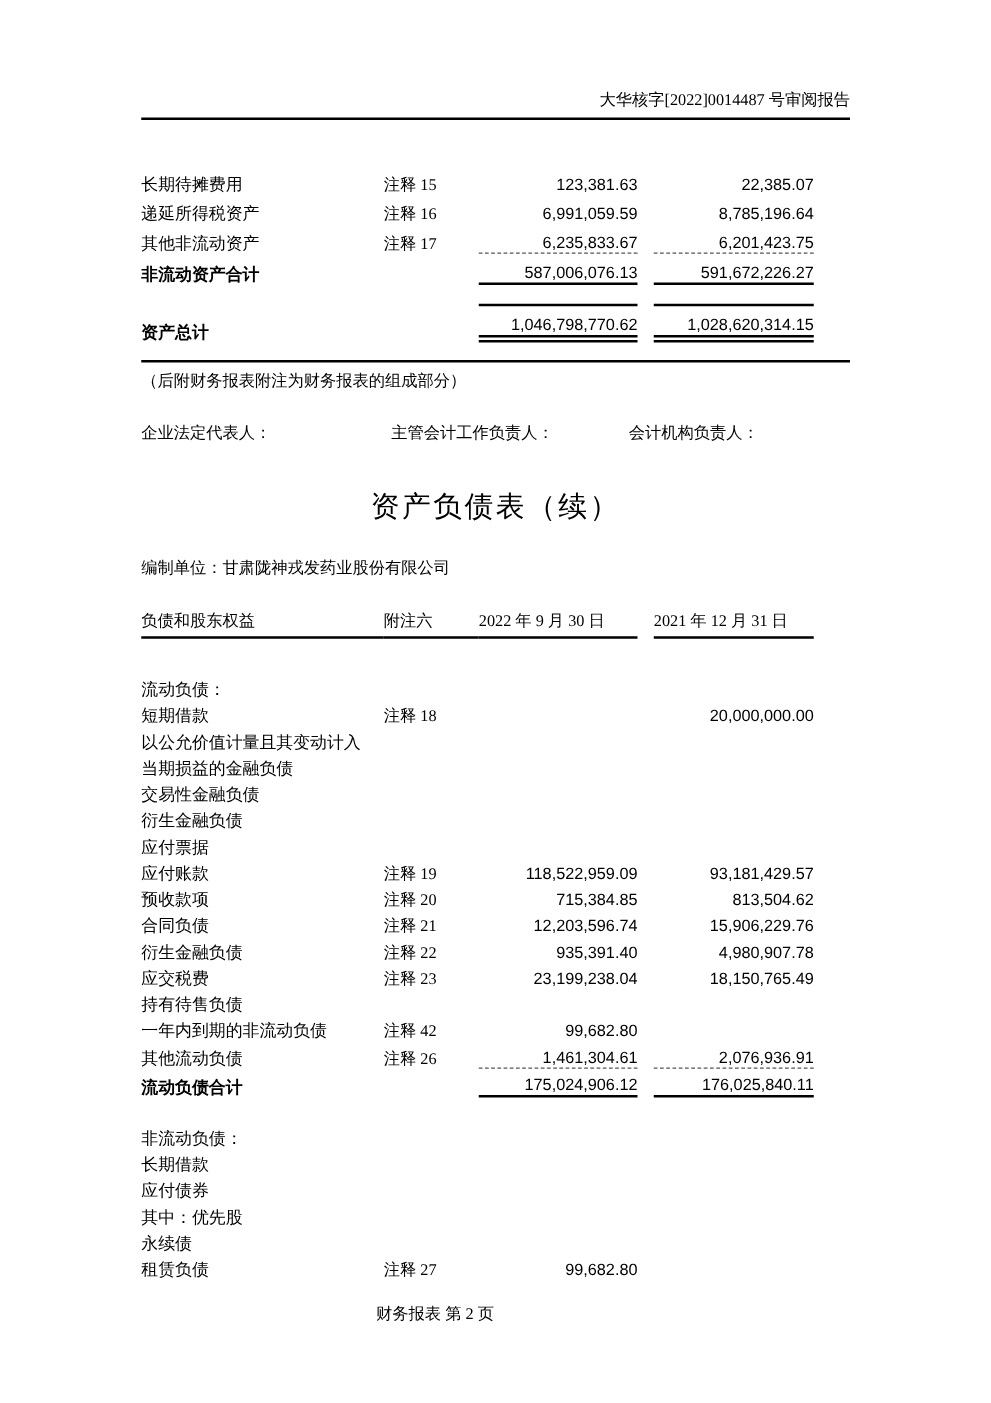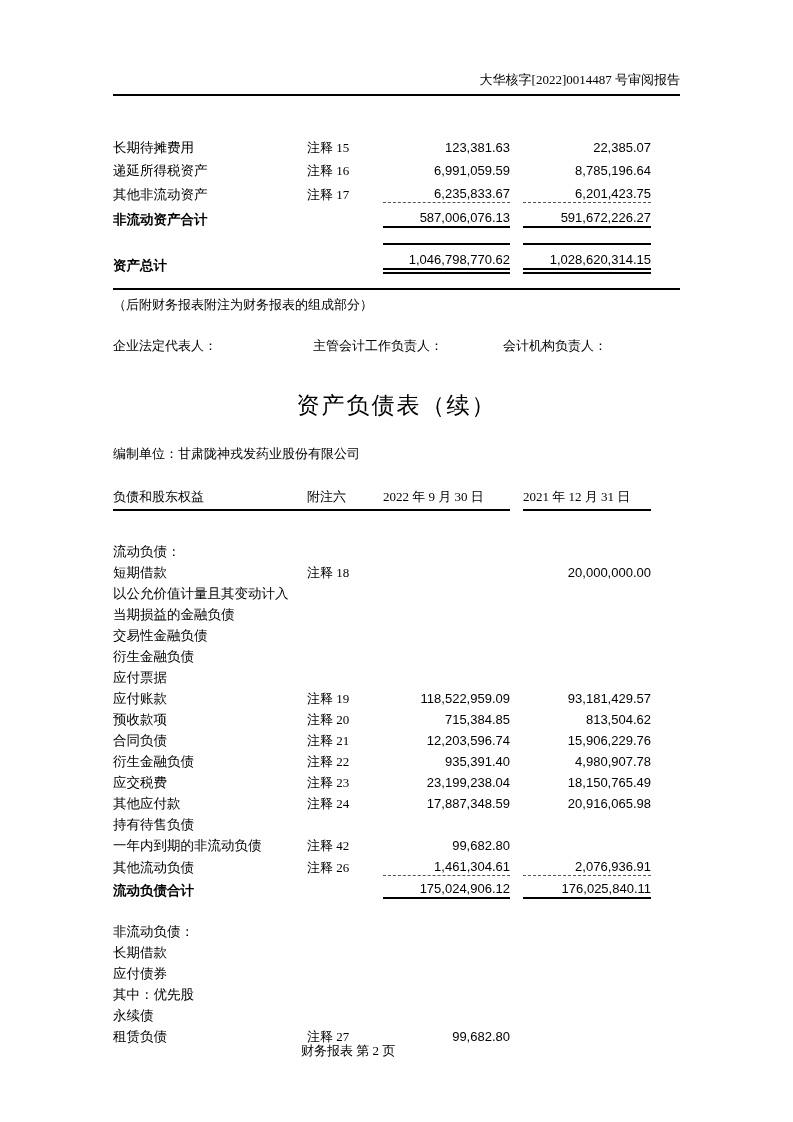--- a/index.html
+++ b/index.html
@@ -242,27 +242,20 @@
           <td class="amt">4,980,907.78</td>
         </tr>
         <tr>
           <td class="lbl ind1">应交税费</td>
           <td class="note">注释 23</td>
           <td class="amt">23,199,238.04</td>
           <td></td>
           <td class="amt">18,150,765.49</td>
         </tr>
         <tr>
-          <td class="lbl ind1">其他应付款</td>
-          <td class="note">注释 24</td>
-          <td class="amt">17,887,348.59</td>
-          <td></td>
-          <td class="amt">20,916,065.98</td>
-        </tr>
-        <tr>
           <td class="lbl ind1">持有待售负债</td>
           <td class="note"></td>
           <td class="amt"></td>
           <td></td>
           <td class="amt"></td>
         </tr>
         <tr>
           <td class="lbl ind1">一年内到期的非流动负债</td>
           <td class="note">注释 42</td>
           <td class="amt">99,682.80</td>

